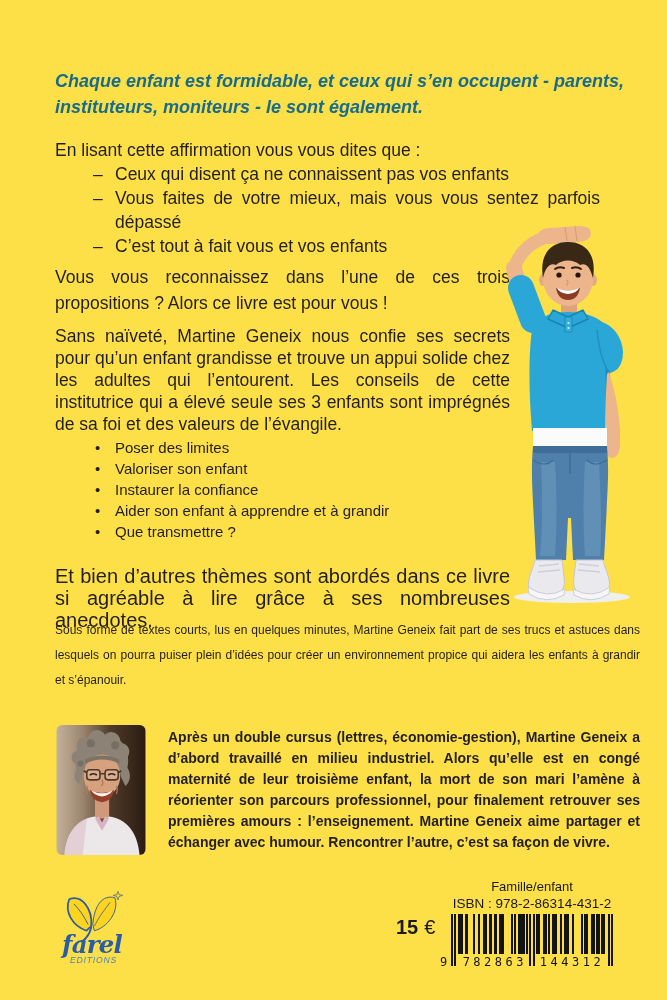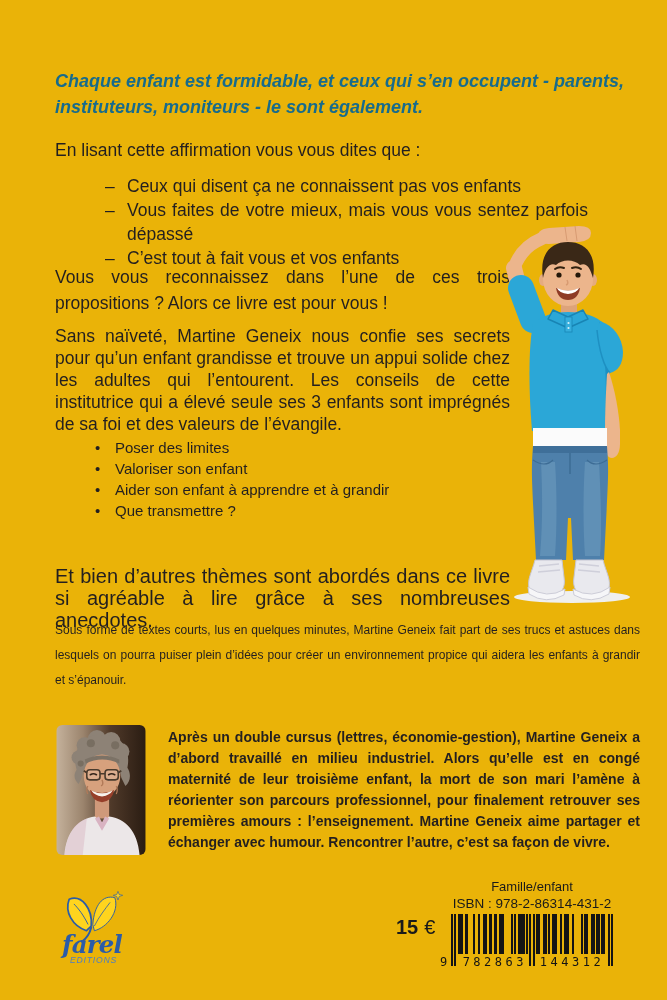--- a/index.html
+++ b/index.html
@@ -1,28 +1,28 @@
 <!DOCTYPE html>
 <html lang="fr"><head>
 <meta charset="utf-8">
 <style>
   html,body{margin:0;padding:0;background:#fff;}
   .page{
-    position:relative;width:667px;height:1000px;background:#eab308;overflow:hidden;
+    position:relative;width:667px;height:1000px;background:#fde047;overflow:hidden;
     color:#231f20;font-family:"Liberation Sans","DejaVu Sans",sans-serif;
   }
   .page p{margin:0;}
   .abs{position:absolute;}
   .tagline{
     left:55px;top:68px;width:590px;
     color:#176b8c;font-weight:bold;font-style:italic;
     font-size:18px;line-height:26px;
   }
   .intro{left:55px;top:138px;width:545px;font-size:17.5px;line-height:24px;}
-  .intro ul{margin:12px;padding:0;list-style:none;}
+  .intro ul{margin:0;padding:0;list-style:none;}
   .intro li{position:relative;padding-left:60px;text-align:justify;}
   .intro li::before{content:"\2013";position:absolute;left:38px;}
   .hook{left:55px;top:264px;width:455px;font-size:17.5px;line-height:26px;text-align:justify;}
   .presentation{left:55px;top:325px;width:455px;font-size:17.5px;line-height:22px;text-align:justify;}
   .topics{left:55px;top:437px;width:455px;font-size:15px;line-height:21px;margin:0;padding:0;list-style:none;}
   .topics li{position:relative;padding-left:60px;}
   .topics li::before{content:"\2022";position:absolute;left:40px;}
   .outro{left:55px;top:565px;width:455px;font-size:20px;line-height:22px;text-align:justify;}
   .summary{left:55px;top:618px;width:585px;font-size:12px;line-height:25px;text-align:justify;}
   .author-photo{left:55px;top:725px;width:92px;height:130px;}
@@ -61,20 +61,21 @@
     </ul>
   </div>
 
   <p class="abs hook">Vous vous reconnaissez dans l’une de ces trois propositions ? Alors ce livre est pour vous !</p>
 
   <p class="abs presentation">Sans naïveté, Martine Geneix nous confie ses secrets pour qu’un enfant grandisse et trouve un appui solide chez les adultes qui l’entourent. Les conseils de cette institutrice qui a élevé seule ses 3 enfants sont imprégnés de sa foi et des valeurs de l’évangile.</p>
 
   <ul class="abs topics">
     <li>Poser des limites</li>
     <li>Valoriser son enfant</li>
+    <li>Instaurer la confiance</li>
     <li>Aider son enfant à apprendre et à grandir</li>
     <li>Que transmettre ?</li>
   </ul>
 
   <p class="abs outro">Et bien d’autres thèmes sont abordés dans ce livre si agréable à lire grâce à ses nombreuses anecdotes.</p>
 
   <p class="abs summary">Sous forme de textes courts, lus en quelques minutes, Martine Geneix fait part de ses trucs et astuces dans lesquels on pourra puiser plein d’idées pour créer un environnement propice qui aidera les enfants à grandir et s’épanouir.</p>
 
   <svg class="abs boy-photo" viewBox="0 0 175 385" aria-hidden="true">
     <ellipse cx="85" cy="375" rx="58" ry="6" fill="#efefef"></ellipse>

